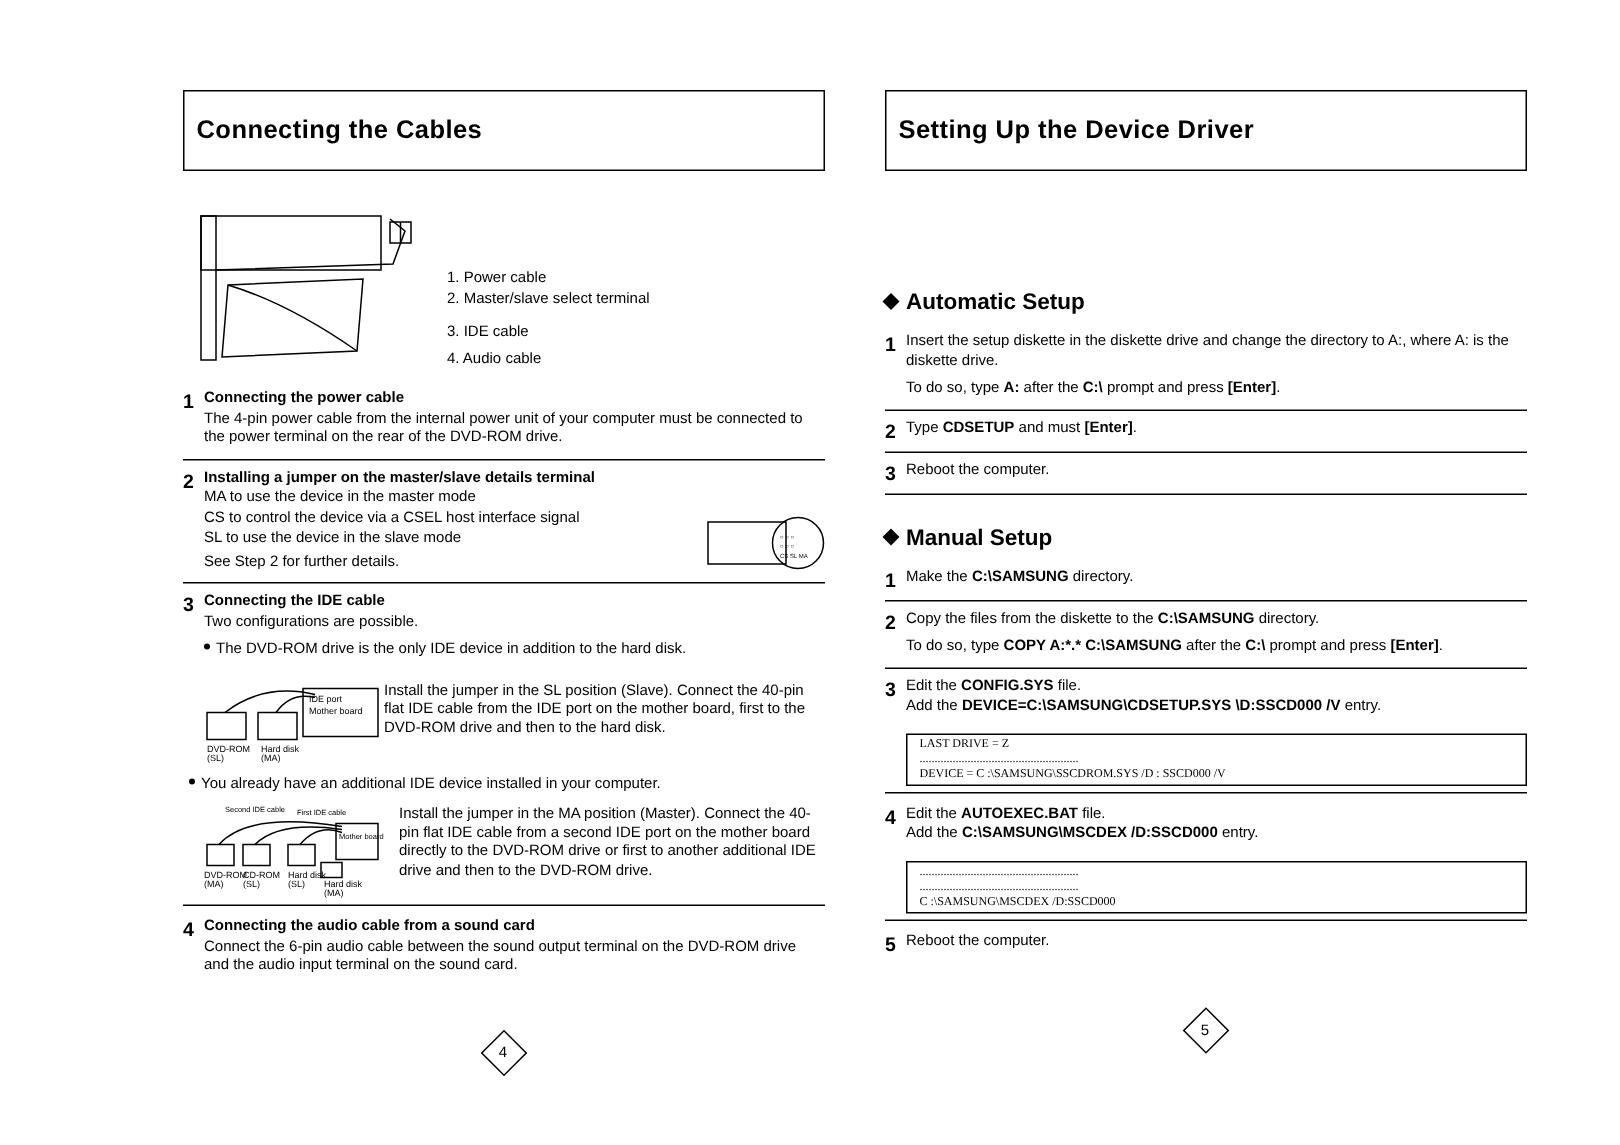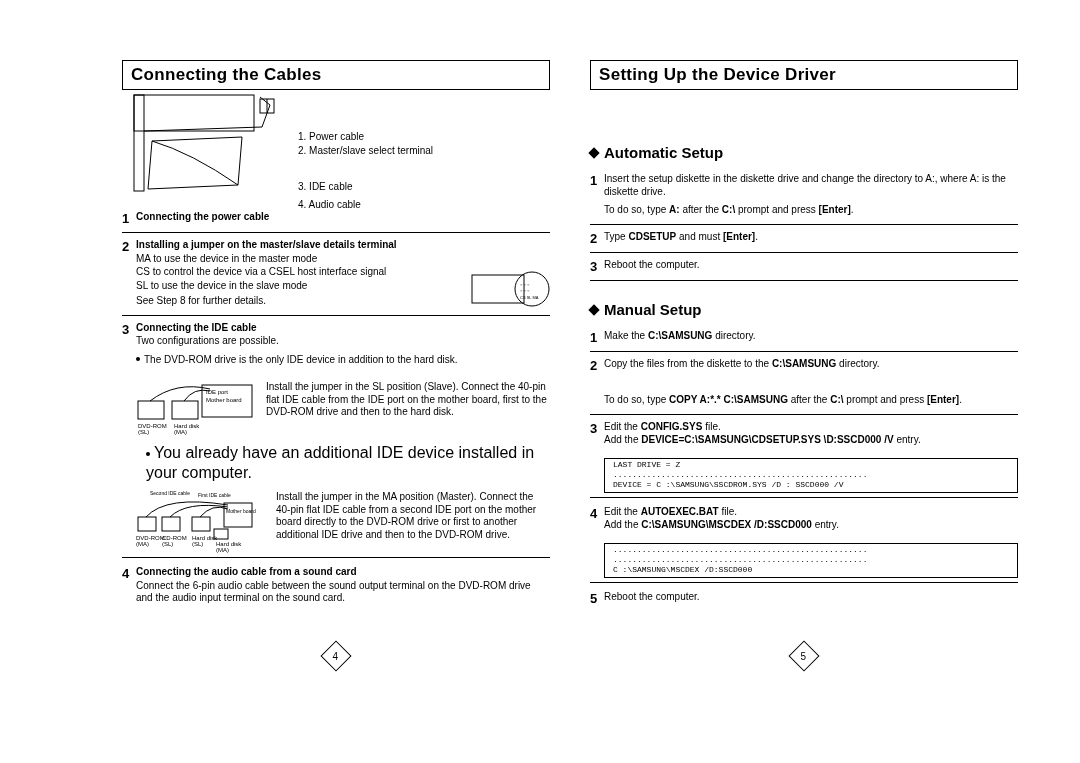--- a/index.html
+++ b/index.html
@@ -13,25 +13,25 @@
   }
   .page {
     position: absolute;
     top: 60px;
     width: 428px;
   }
   .page-left { left: 122px; }
   .page-right { left: 590px; }
   .title-bar {
     border: 1.5px solid #000;
-    padding: 4px 8px;
+    padding: 16px 8px;
     font-weight: bold;
     font-size: 17px;
     letter-spacing: 0.3px;
-    margin-bottom: 0;
+    margin-bottom: 25px;
   }
   .illustration {
     width: 100%;
     height: 115px;
     position: relative;
   }
   .illu-drive {
     position: absolute;
     left: 10px; top: 3px;
     width: 145px; height: 100px;
@@ -85,21 +85,20 @@
   .bullet {
     display: inline-block;
     width: 4px; height: 4px;
     border-radius: 50%;
     background: #000;
     margin-right: 4px;
     vertical-align: 2px;
   }
   .diagram-box {
     display: flex;
-    gap: 10px;
     margin: 6px 0 4px 14px;
   }
   .diag-img {
     width: 120px; height: 60px;
     border: none;
     font-size: 6px;
     position: relative;
   }
   .diag-text {
     flex: 1;
@@ -107,21 +106,21 @@
     line-height: 1.25;
     padding-top: 2px;
   }
   .diag-img2 { width: 130px; height: 64px; }
   .tiny-label { font-size: 6px; position: absolute; }
   .code-box {
     border: 0.5px solid #000;
     padding: 1px 8px;
     margin: 4px 0 4px 14px;
     font-size: 8px;
-    font-family: Liberation Mono, monospace;
+    font-family: Liberation Serif, serif;
     line-height: 1.3;
     white-space: pre-wrap;
   }
   .page-num {
     position: absolute;
     bottom: -55px;
     left: 50%;
     transform: translate(-50%,0) rotate(45deg);
     width: 22px; height: 22px;
     border: 1px solid #000;
@@ -133,21 +132,21 @@
     line-height: 22px;
     font-size: 10px;
   }
   .small-ide {
     position: absolute;
     right: 0; bottom: 2px;
     width: 80px;
     height: 50px;
   }
   .step-r1 { font-size: 10px; }
-  .block-text-indent { margin-left: 24px; font-size: 16px; line-height: 1.25; margin-bottom:4px;}
+  .block-text-indent { margin-left: 4px; font-size: 10px; line-height: 1.25; margin-bottom:4px;}
   .svg-fill { fill: none; stroke: #000; stroke-width: 1; }
   hr.thin { border: none; border-top: 0.5px solid #000; margin: 2px 0 2px 0; }
   .spacer { height: 30px; }
 </style>
 </head>
 <body>
 
 <div class="page page-left">
   <div class="title-bar">Connecting the Cables</div>
 
@@ -157,40 +156,41 @@
       <rect x="2" y="2" width="10" height="96" class="svg-fill"></rect>
       <path d="M12 38 L130 34 L138 12 L128 4" class="svg-fill"></path>
       <path d="M20 48 L110 44 L106 92 L16 96 Z" class="svg-fill" fill="#eee"></path>
       <path d="M20 48 Q60 60 106 92" class="svg-fill"></path>
       <rect x="128" y="6" width="14" height="14" class="svg-fill"></rect>
       <line x1="135" y1="6" x2="135" y2="20" class="svg-fill"></line>
     </svg>
     <div class="illu-labels">
       <div>1. Power cable</div>
       <div>2. Master/slave select terminal</div>
-      <div style="margin-top:22px">3. IDE cable</div>
+      <div style="margin-top:8px">3. IDE cable</div>
       <div style="margin-top:4px">4. Audio cable</div>
     </div>
   </div>
 
   <div class="step">
     <div class="step-num">1</div>
     <div class="step-body">
       <div class="st-title">Connecting the power cable</div>
+      <p>The 4-pin power cable from the internal power unit of your computer must be connected to the power terminal on the rear of the DVD-ROM drive.</p>
     </div>
   </div>
 
   <div class="step" style="position:relative">
     <div class="step-num">2</div>
     <div class="step-body" style="padding-right:86px">
       <div class="st-title">Installing a jumper on the master/slave details terminal</div>
       <p>MA to use the device in the master mode</p>
       <p>CS to control the device via a CSEL host interface signal</p>
       <p>SL  to use the device in the slave mode</p>
-      <p style="margin-top:3px">See Step 8 for further details.</p>
+      <p style="margin-top:3px">See Step 2 for further details.</p>
     </div>
     <svg class="small-ide" viewBox="0 0 80 50">
       <rect x="2" y="12" width="52" height="28" class="svg-fill"></rect>
       <ellipse cx="62" cy="26" rx="17" ry="17" class="svg-fill"></ellipse>
       <text x="50" y="23" font-size="4" fill="#000">○ ○ ○</text>
       <text x="50" y="29" font-size="4" fill="#000">○ ○ ○</text>
       <text x="50" y="36" font-size="4" fill="#000">CS SL MA</text>
     </svg>
   </div>
 
@@ -294,21 +294,21 @@
     <div class="step-num">1</div>
     <div class="step-body step-r1">
       <p><span>Make the </span><b>C:\SAMSUNG</b><span> directory.</span></p>
     </div>
   </div>
 
   <div class="step">
     <div class="step-num">2</div>
     <div class="step-body step-r1">
       <p><span>Copy the files from the diskette to the </span><b>C:\SAMSUNG</b><span> directory.</span></p>
-      <p style="margin-top:24px"><span>To do so, type </span><b>COPY A:*.* C:\SAMSUNG</b><span> after the </span><b>C:\</b><span> prompt and press </span><b>[Enter]</b><span>.</span></p>
+      <p style="margin-top:6px"><span>To do so, type </span><b>COPY A:*.* C:\SAMSUNG</b><span> after the </span><b>C:\</b><span> prompt and press </span><b>[Enter]</b><span>.</span></p>
     </div>
   </div>
 
   <div class="step noborder">
     <div class="step-num">3</div>
     <div class="step-body step-r1">
       <p><span>Edit the </span><b>CONFIG.SYS</b><span> file.</span></p>
       <p><span>Add the </span><b>DEVICE=C:\SAMSUNG\CDSETUP.SYS \D:SSCD000 /V</b><span> entry.</span></p>
     </div>
   </div>

